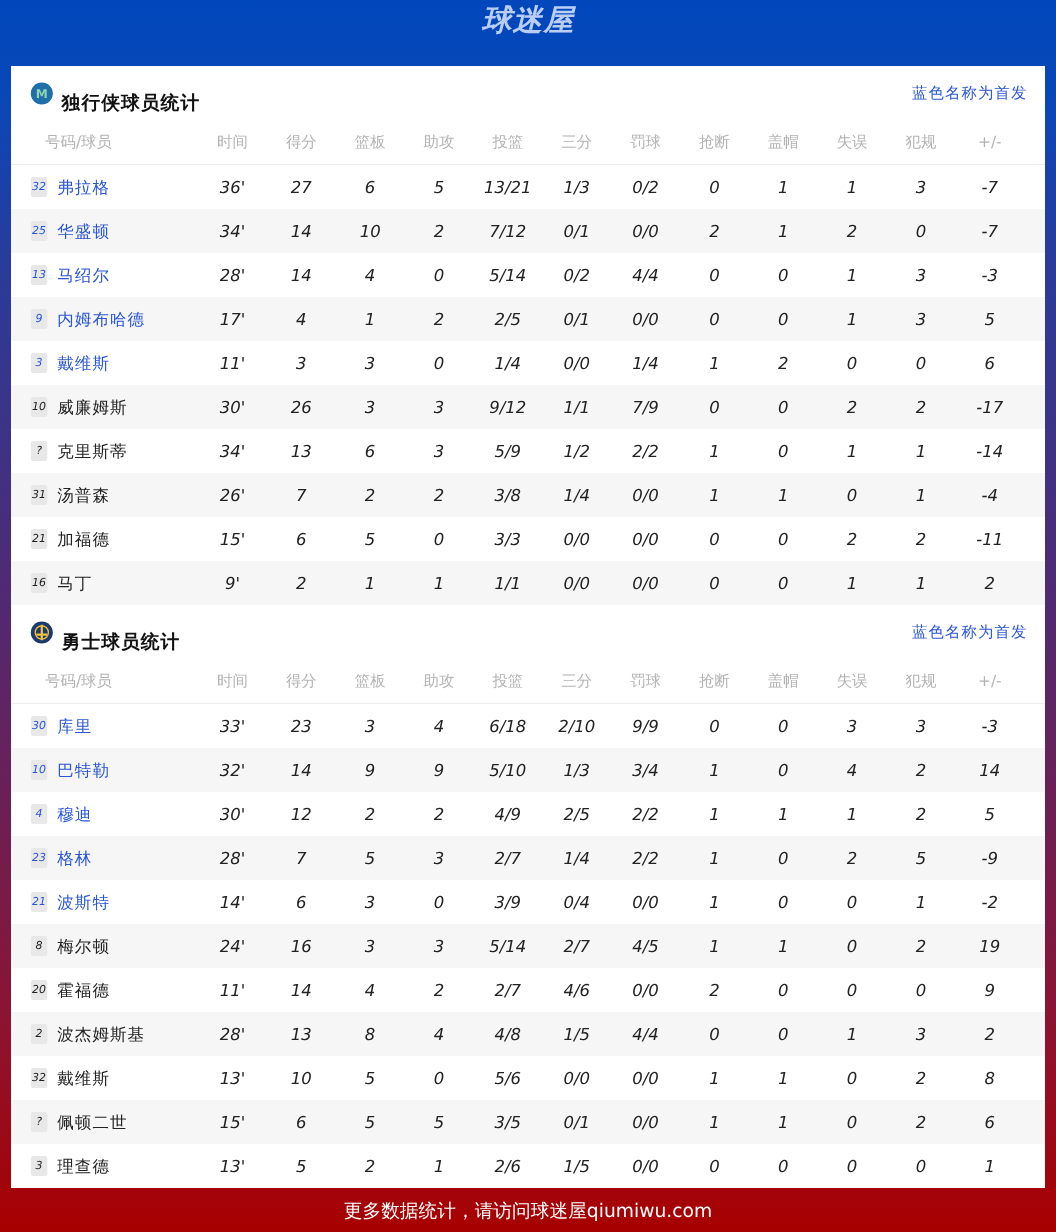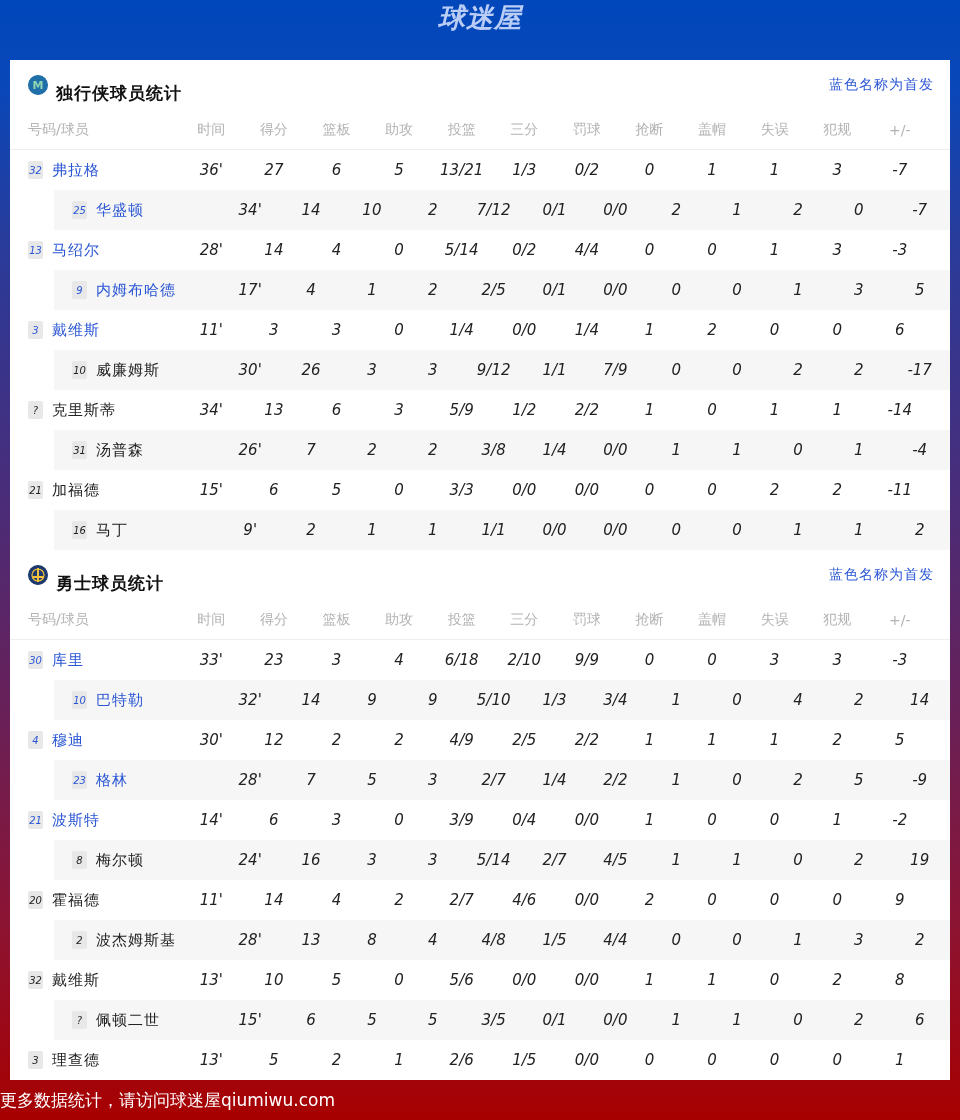--- a/index.html
+++ b/index.html
@@ -28,38 +28,38 @@
   .team-logo {
     width: 20px; height: 20px; border-radius: 50%; margin-right: 8px;
     display: flex; align-items: center; justify-content: center; font-size: 10px; font-weight: bold;
   }
   .team-name { font-size: 17px; color: #111; font-weight: bold; letter-spacing: 1px; margin-top: 16px; }
   .starter-note { font-size: 14px; color: #2a56d4; letter-spacing: 1px; margin-left: 36px; }
   .row {
     height: 40px; display: flex; align-items: center; position: relative;
   }
   .row.hdr { border-bottom: 1px solid #eeeeee; }
-  .row.alt { background: #f6f6f6; margin-left: 44px; }
+  .row.alt { background: #f6f6f6; }
   .c-player { width: 170px; padding-left: 18px; display: flex; align-items: center; }
-  .hdr .c-player { font-size: 14px; color: #b3b3b3; padding-left: 18px; }
+  .hdr .c-player { font-size: 14px; color: #b3b3b3; padding-left: 31px; }
   .num-badge {
     width: 15px; height: 18px; background: #e8e8e8; border-radius: 2px;
     font-size: 10px; display: flex; align-items: center; justify-content: center;
     color: #222; margin-right: 9px; font-style: italic;
   }
   .starter .num-badge { color: #2a56d4; }
   .pname { font-size: 15px; color: #222; letter-spacing: 1px; }
   .starter .pname { color: #2a56d4; text-align: center; }
   .cell {
     width: 62.6px; text-align: center; font-size: 15px; color: #222; font-style: italic;
   }
   .hdr .cell { font-size: 14px; color: #b3b3b3; font-style: normal; }
   .footer {
     position: absolute; left: 0; top: 1080px; width: 960px; height: 40px;
-    display: flex; align-items: center; justify-content: flex-start;
+    display: flex; align-items: center; justify-content: center;
     color: #ffffff; font-size: 17px;
   }
 </style>
 </head>
 <body>
 
 <div class="top-logo">
   <span>球迷屋</span>
 </div>
 

